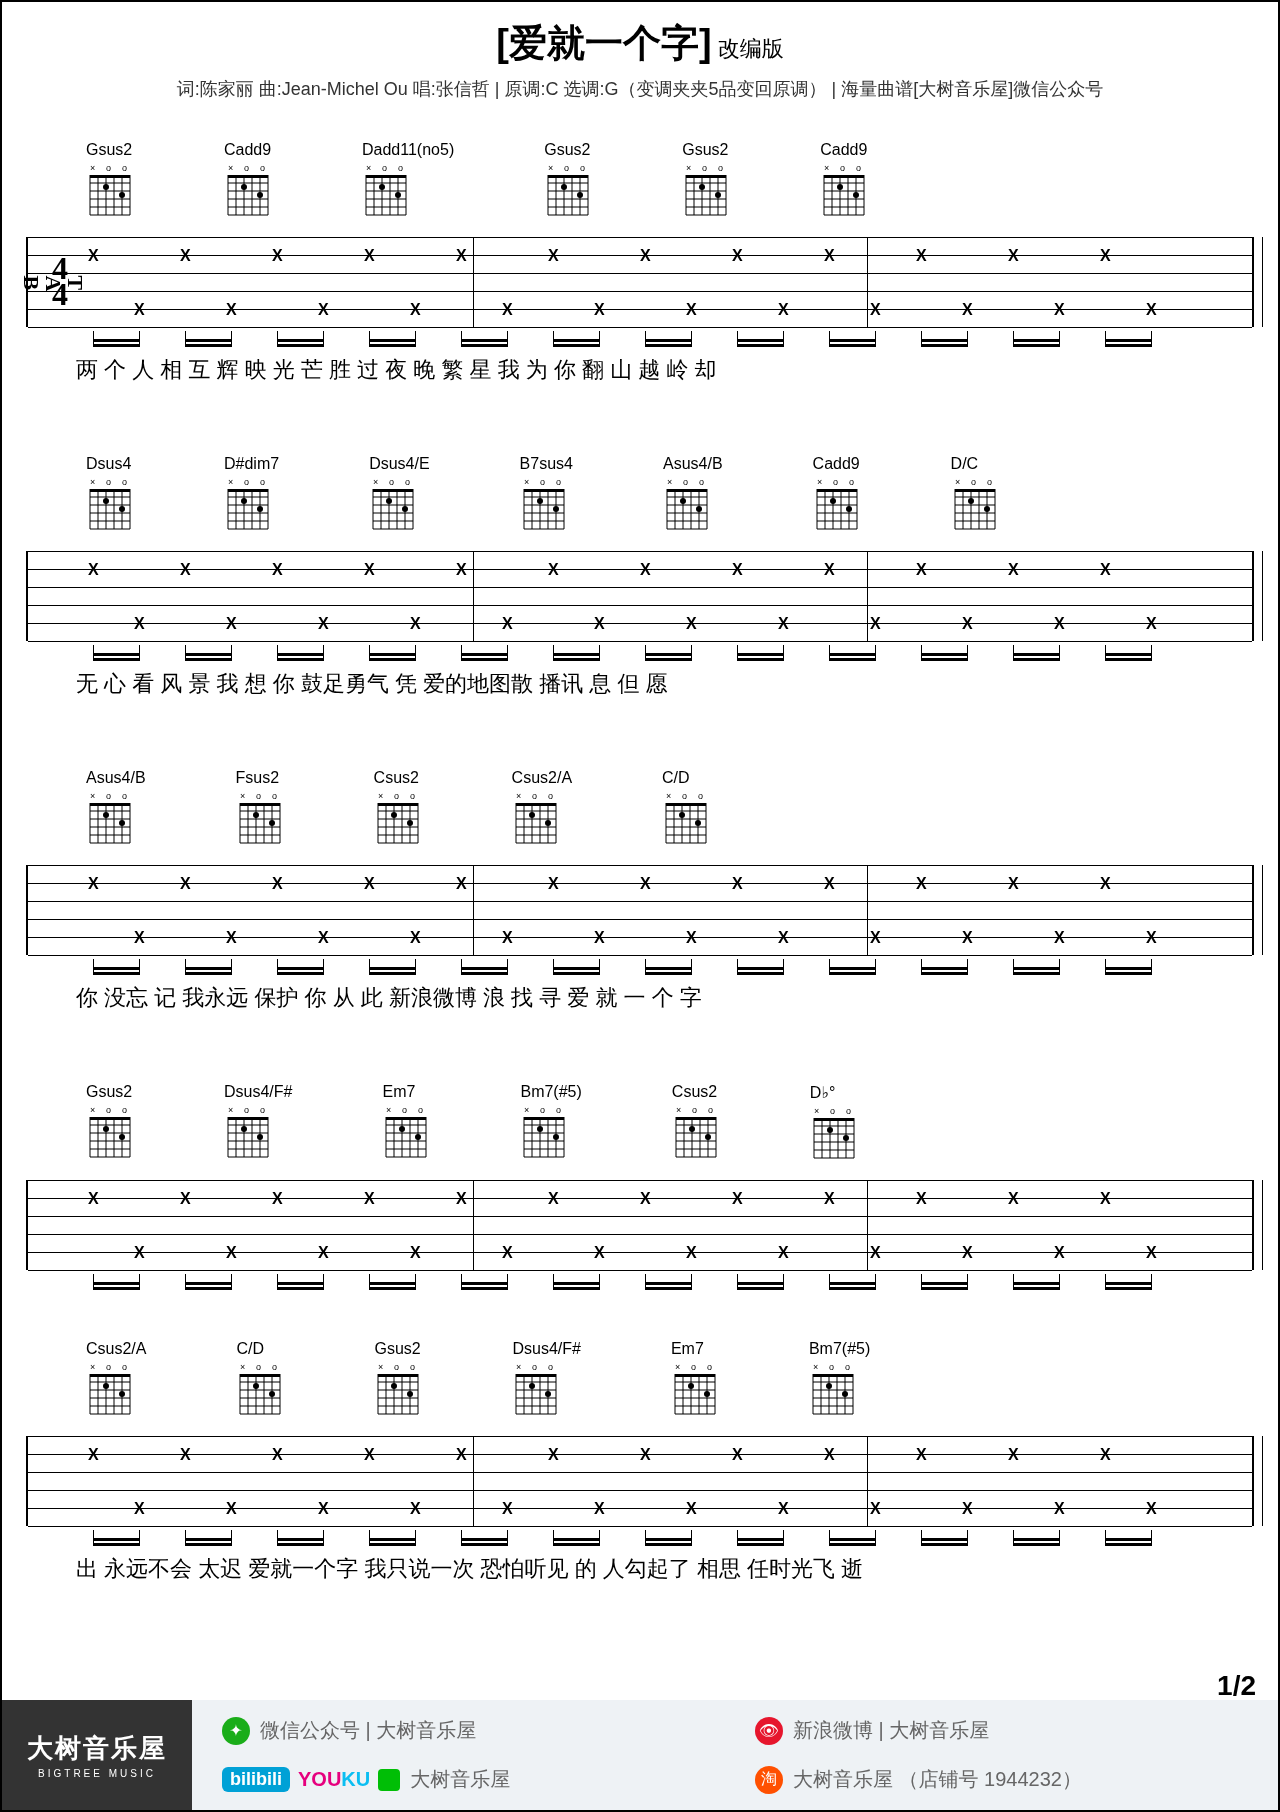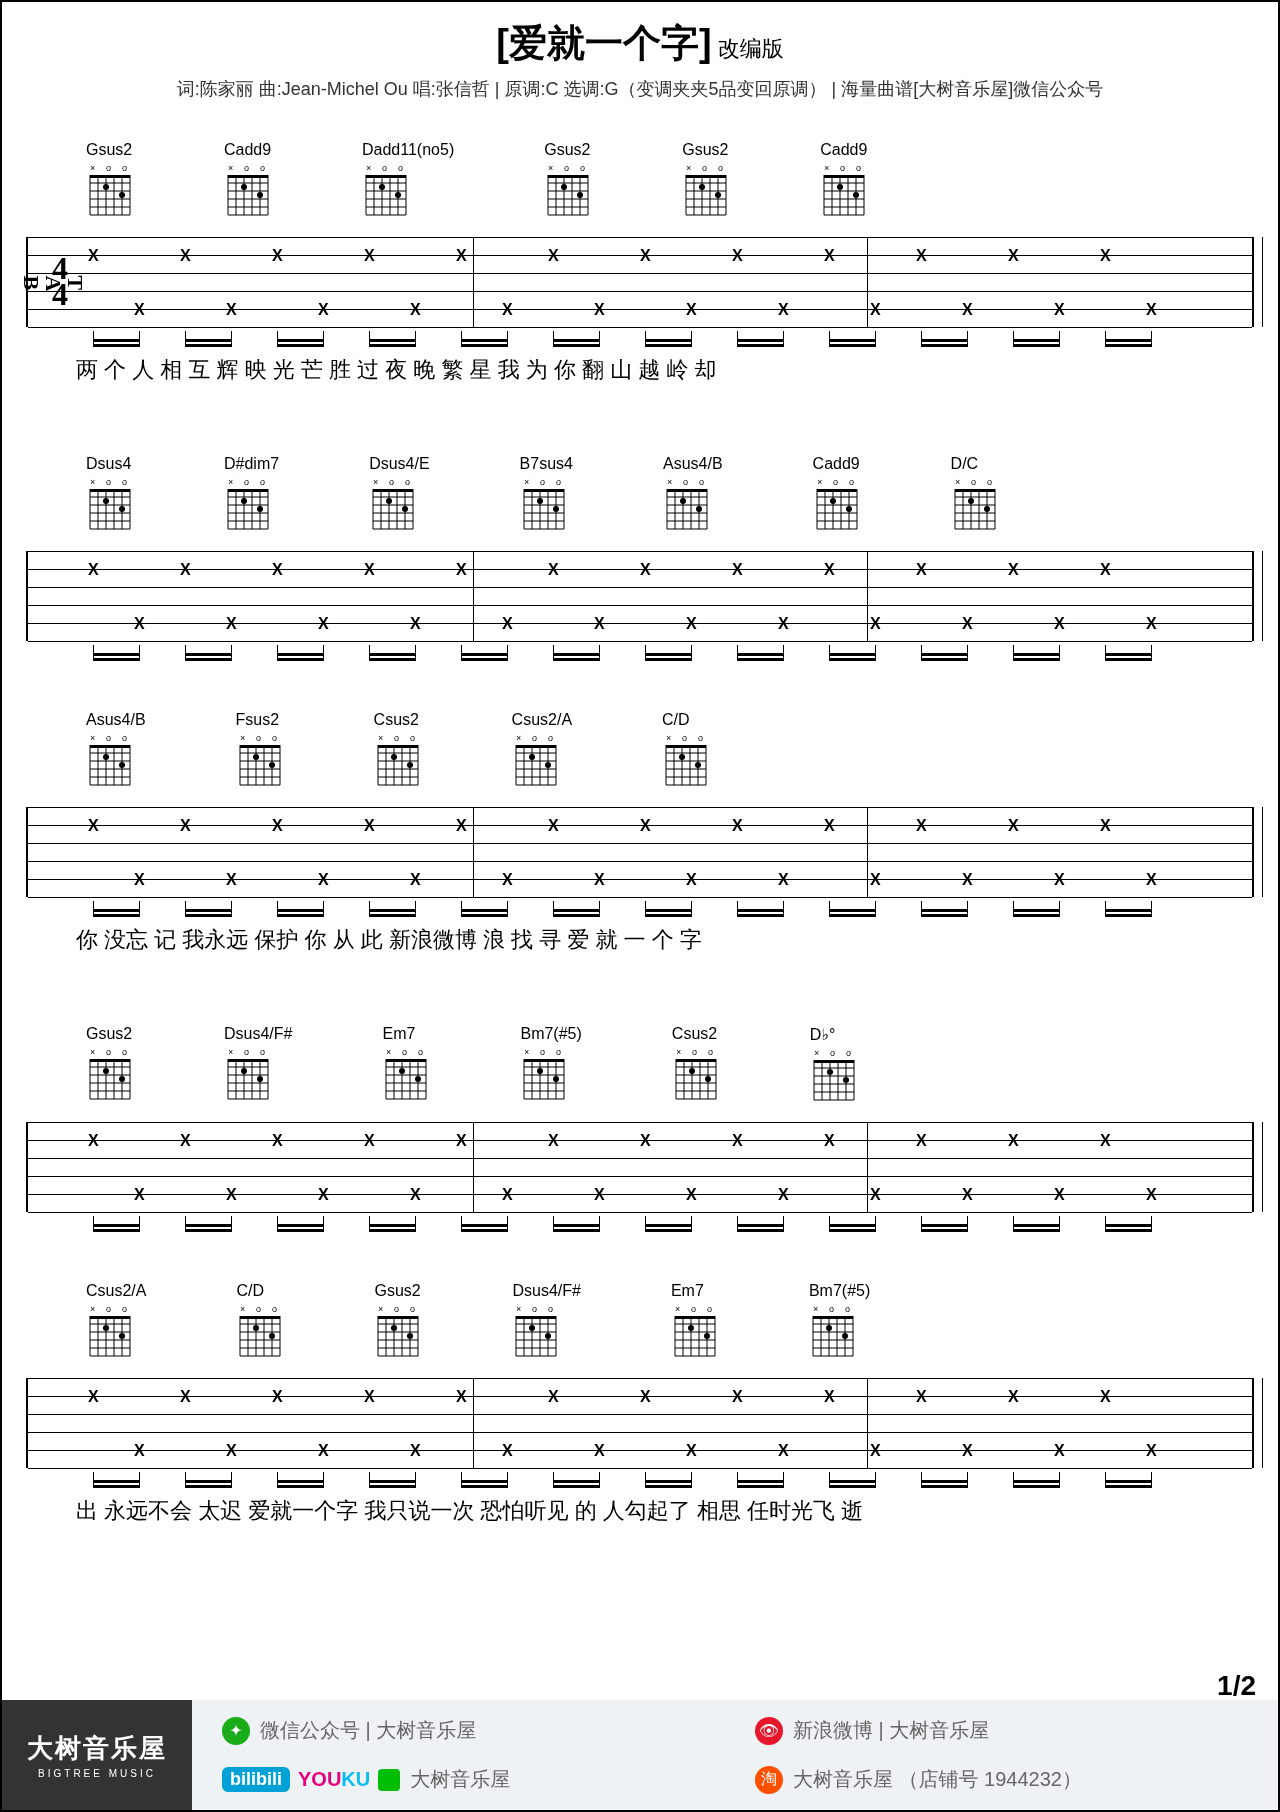--- a/index.html
+++ b/index.html
@@ -723,20 +723,21 @@
             <div class="stem" style="left: 985px; height: 16px;"></div>
             <div class="beam" style="left: 985px; width: 46px; bottom: 0px;"></div>
             <div class="beam" style="left: 985px; width: 46px; bottom: 5px;"></div>
             <div class="stem" style="left: 1031px; height: 16px;"></div>
             <div class="stem" style="left: 1077px; height: 16px;"></div>
             <div class="beam" style="left: 1077px; width: 46px; bottom: 0px;"></div>
             <div class="beam" style="left: 1077px; width: 46px; bottom: 5px;"></div>
             <div class="stem" style="left: 1123px; height: 16px;"></div>
           </div>
         </div>
+        <div class="lyrics">无   心   看  风 景       我   想   你      鼓足勇气            凭  爱的地图散   播讯 息       但  愿</div>
       </div>
       <div class="system">
         <div class="chord-row">
           <div class="chord">
             <div>Asus4/B</div>
             <div class="diagram"><svg viewBox="0 0 48 56">
                 <text x="4" y="8" font-size="9">×</text>
                 <text x="20" y="8" font-size="9">o</text>
                 <text x="36" y="8" font-size="9">o</text>
                 <rect x="4" y="12" width="40" height="3" fill="#000"></rect>

